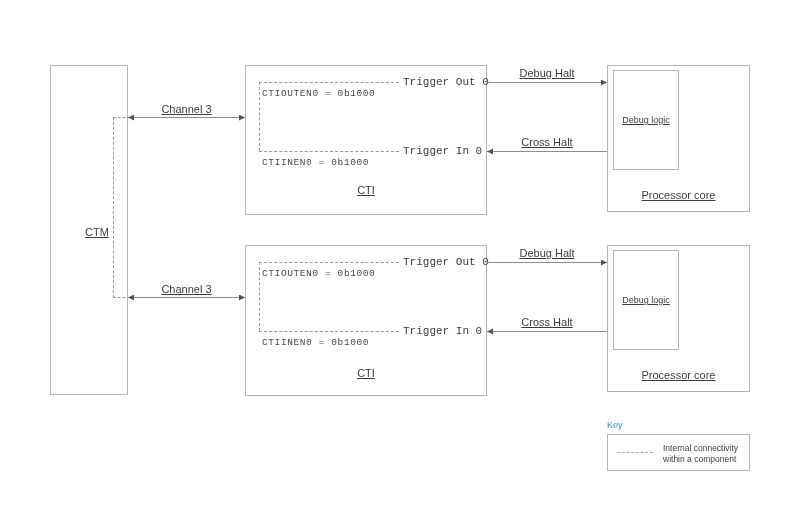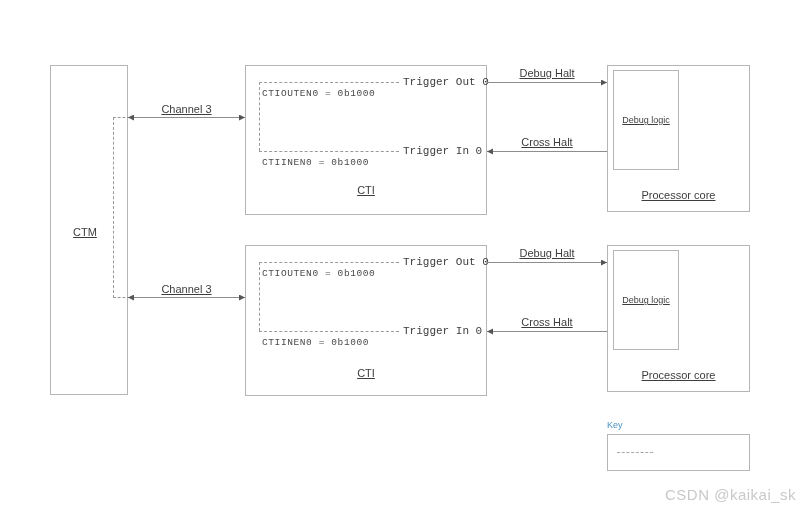--- a/index.html
+++ b/index.html
@@ -93,21 +93,21 @@
     border-top: 1px dashed #a8a8a8;
     height: 0;
   }
 </style>
 </head>
 <body>
 
 <div id="canvas">
 
   <div class="box" style="left:50px; top:65px; width:78px; height:330px;"></div>
-  <div class="center-lbl" style="left:38px; top:227px; width:94px;">CTM</div>
+  <div class="center-lbl" style="left:50px; top:227px; width:94px;">CTM</div>
 
   <div class="dash-v" style="left:113px; top:117px; height:181px;"></div>
   <div class="dash-h" style="left:113px; top:117px; width:17px;"></div>
   <div class="dash-h" style="left:113px; top:297px; width:17px;"></div>
 
   <div class="box" style="left:245px; top:65px; width:242px; height:150px;"></div>
   <div class="center-lbl" style="left:245px; top:185px; width:242px;">CTI</div>
 
   <div class="dash-v" style="left:259px; top:82px; height:69px;"></div>
   <div class="dash-h" style="left:259px; top:82px; width:140px;"></div>
@@ -169,16 +169,17 @@
   <div class="center-lbl" style="left:128px; top:284px; width:117px;">Channel 3</div>
 
   <div class="center-lbl" style="left:487px; top:68px; width:120px;">Debug Halt</div>
   <div class="center-lbl" style="left:487px; top:137px; width:120px;">Cross Halt</div>
   <div class="center-lbl" style="left:487px; top:248px; width:120px;">Debug Halt</div>
   <div class="center-lbl" style="left:487px; top:317px; width:120px;">Cross Halt</div>
 
   <div class="key-title" style="left:607px; top:421px;">Key</div>
   <div class="box" style="left:607px; top:434px; width:143px; height:37px;"></div>
   <div class="key-dash" style="left:617px; top:452px; width:36px;"></div>
+  <div class="key-text" style="left:663px; top:443px; width:85px;">Internal connectivity
+within a component</div>
 
-  <div class="watermark" style="left:665px; top:486px;">CSDN @kaikai_sk</div>
 
 </div>
 
 </body></html>

